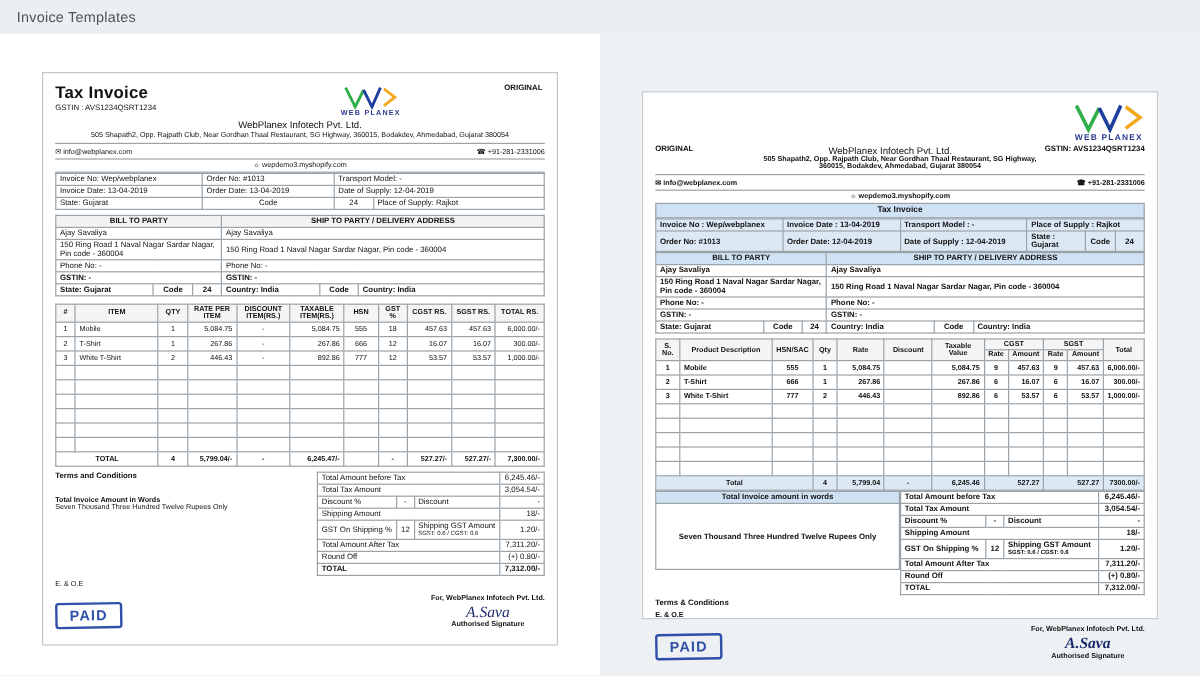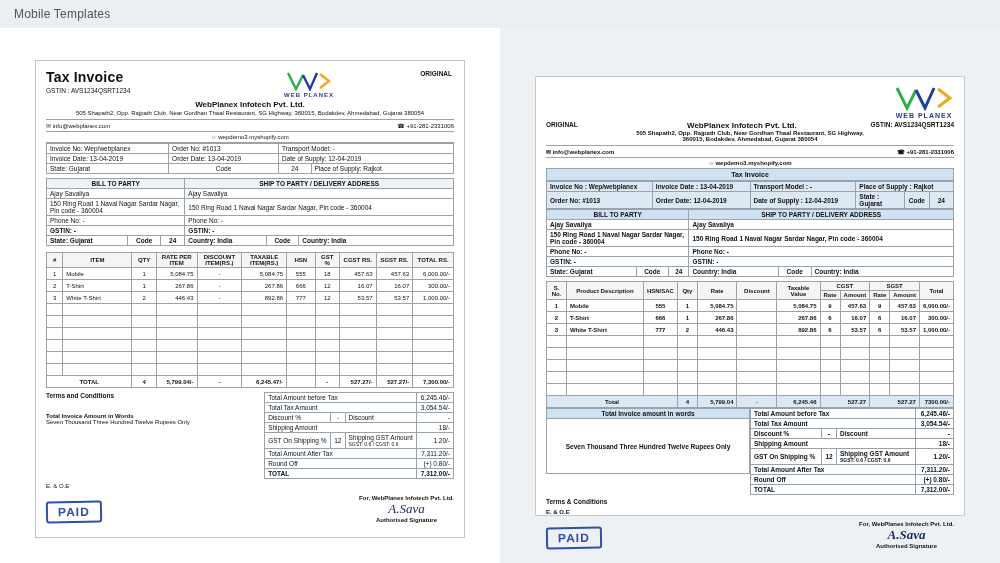--- a/index.html
+++ b/index.html
@@ -37,21 +37,21 @@
   .small{font-size:6px;}
   .tiny{font-size:5px;}
   
   .top-right-tag{position:absolute;right:12px;top:9px;font-size:6.5px;font-weight:bold;}
   .title-1{font-size:14px;font-weight:bold;letter-spacing:.2px;}
   .gstin-1{font-size:6.5px;margin-top:2px;}
   .logo{display:flex;flex-direction:column;align-items:center;}
   .logo svg{display:block;}
   .logo-text{font-size:6px;letter-spacing:1px;color:#2b3a8f;font-weight:bold;margin-top:1px;}
   .company-block{text-align:center;margin-top:2px;}
-  .company-name{font-weight:bold;font-size:8px;}
+  .company-name{font-weight:normal;font-size:8px;}
   .company-addr{font-size:6px;margin-top:1px;}
   .contact-row{display:flex;justify-content:space-between;font-size:6px;border-bottom:1px solid #9aa3aa;padding:2px 0;}
   .contact-row2{display:flex;justify-content:center;font-size:6px;border-bottom:1px solid #9aa3aa;padding:2px 0;}
   .sec-head{background:#f2f2f2;font-weight:bold;text-align:center;font-size:6.5px;}
   .items th{background:#f5f5f5;font-size:6px;font-weight:bold;text-align:center;}
   .items td{height:9px;font-size:6px;}
   .terms{font-size:6.5px;font-weight:bold;}
   .sign-area{display:flex;justify-content:space-between;align-items:flex-end;margin-top:6px;}
   .paid-stamp{
     border:2px solid #2f4fa8;color:#2f4fa8;font-weight:bold;
@@ -63,21 +63,21 @@
   
   .blue{background:#dce9f5;}
   .blue-head{background:#cfe2f3;font-weight:bold;text-align:center;font-size:6.5px;}
   .sheet.b .logo-text{color:#2b3a8f;}
   .rowflex{display:flex;justify-content:space-between;align-items:flex-start;}
 </style>
 </head>
 <body>
 
 <div class="page-header">
-  <span>Mobile Templates</span>
+  <span>Invoice Templates</span>
 </div>
 
 <div class="canvas">
 
   <div class="pane left">
     <div class="sheet a">
 
       <div class="top-right-tag">ORIGINAL</div>
 
       <div class="rowflex" style="align-items:flex-start;">

